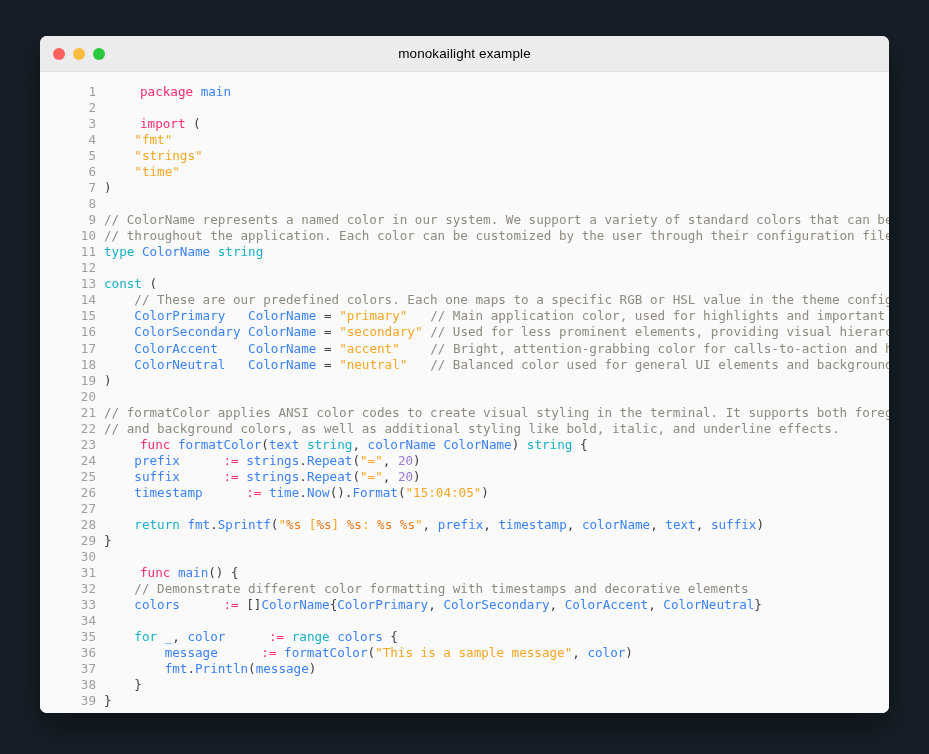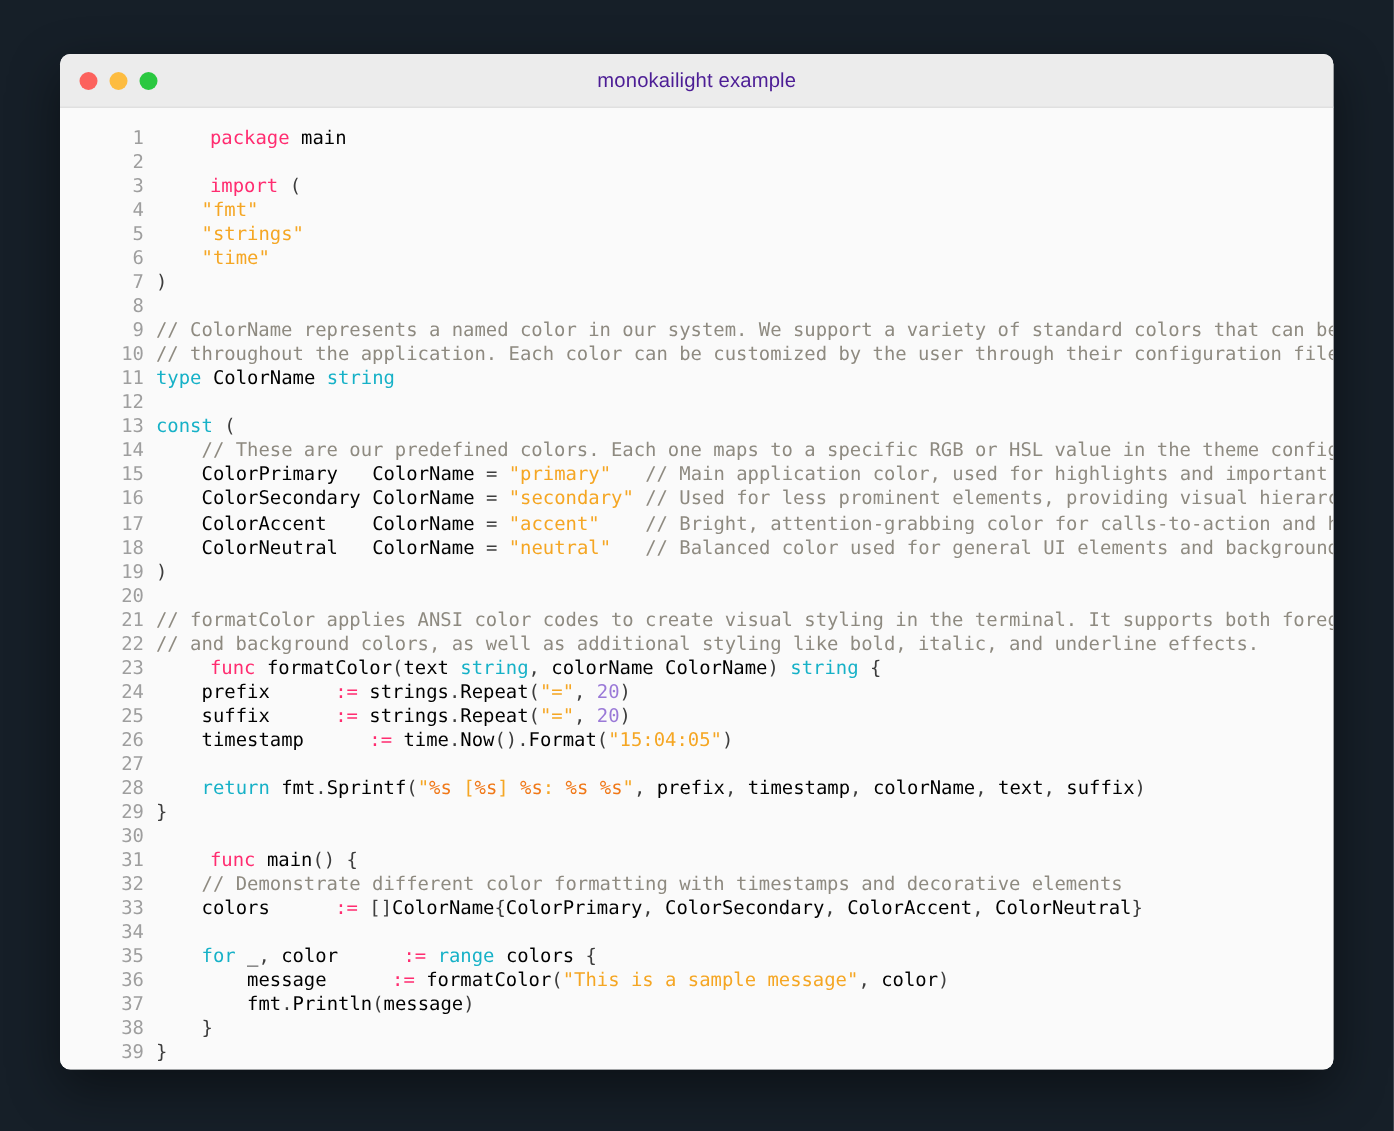--- a/index.html
+++ b/index.html
@@ -39,21 +39,21 @@
   .dot { width: 12px; height: 12px; border-radius: 50%; display: block; }
   .dot.red { background: #fc625d; }
   .dot.yellow { background: #fdbc40; }
   .dot.green { background: #2ac840; }
   .title {
     position: absolute;
     left: 0; right: 0;
     text-align: center;
     font-family: "Liberation Sans", sans-serif;
     font-size: 13.5px;
-    color: #4c1d95;
+    color: #000000;
     pointer-events: none;
     letter-spacing: 0.1px;
   }
 
   .code-area {
     background: #fafafa;
     padding: 12px 0 10px 0;
     height: 641px;
     overflow: hidden;
   }
@@ -71,21 +71,21 @@
     text-align: right;
     color: #9e9e9e;
     padding-right: 8px;
     user-select: none;
   }
   .src { white-space: pre; }
 
   
   .t-kw       { color: #ff2c70; margin-left: 36px; }   
   .t-kw2      { color: #16b1c7; text-align: center; }   
-  .t-ident    { color: #000000; }
+  .t-ident    { color: #3b82f6; }
   .t-str      { color: #f5a623; }   
   .t-strspec  { color: #f07818; }   
   .t-num      { color: #9a79d7; }
   .t-com      { color: #8e8a80; }
   .t-punct    { color: #3d3d3d; }
   .t-plain    { color: #3d3d3d; }
 </style>
 </head>
 <body>
 

